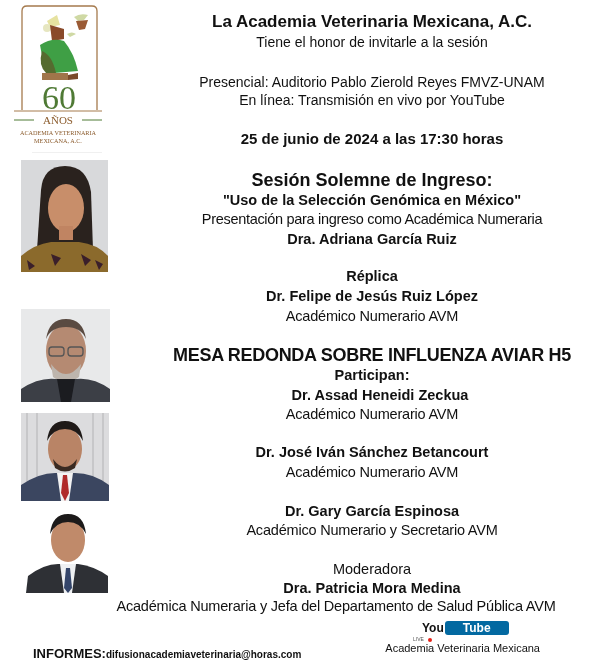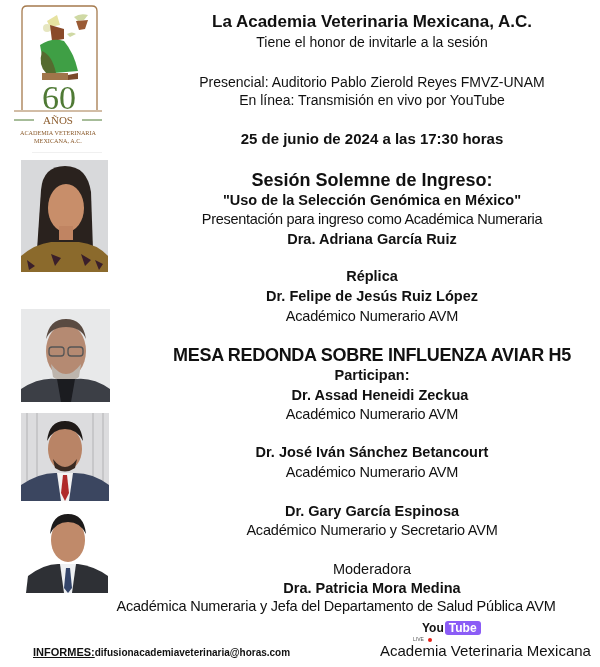--- a/index.html
+++ b/index.html
@@ -4,21 +4,21 @@
 <style>
   html, body { margin: 0; padding: 0; background: #ffffff; }
   body { width: 600px; height: 667px; position: relative; overflow: hidden;
          font-family: "Liberation Sans", sans-serif; color: #111; }
   .line { position: absolute; left: 0; width: 600px; text-align: center; white-space: nowrap; line-height: 1; }
   .b { font-weight: bold; }
   .photo { position: absolute; overflow: hidden; }
   .logo { position: absolute; left: 12px; top: 3px; width: 92px; height: 150px; }
   .yt { position: absolute; left: 380px; top: 620px; width: 160px; height: 45px; }
   .informes { position: absolute; left: 33px; top: 646px; font-size: 10px; font-weight: bold; white-space: nowrap; }
-  .informes .lbl { text-decoration: underline; font-size: 11px; }
+  .informes .lbl { font-size: 13px; }
 </style>
 </head>
 <body>
 
 <div class="logo">
   <svg width="92" height="150" viewBox="0 0 92 150">
 
     <path d="M10 107 L10 8 Q10 3 15 3 L80 3 Q85 3 85 8 L85 107" fill="none" stroke="#a57a4d" stroke-width="1.3"></path>
 
     <path d="M62 14 Q68 10 76 12 L72 17 L66 18 Z" fill="#cfd9a4"></path>
@@ -123,24 +123,24 @@
 
 <div class="line b" style="top:504px;left:72px;font-size:14.5px;">Dr. Gary García Espinosa</div>
 <div class="line" style="top:523px;left:72px;font-size:14.5px;letter-spacing:-0.2px;">Académico Numerario y Secretario AVM</div>
 
 <div class="line" style="top:562px;left:72px;font-size:14.5px;">Moderadora</div>
 <div class="line b" style="top:581px;left:72px;font-size:14.5px;">Dra. Patricia Mora Medina</div>
 <div class="line" style="top:599px;left:36px;font-size:14.5px;letter-spacing:-0.2px;">Académica Numeraria y Jefa del Departamento de Salud Pública AVM</div>
 
 <div class="yt">
   <div style="position:absolute;left:42px;top:2px;font-size:12px;font-weight:bold;white-space:nowrap;line-height:1;">
-    <span>You</span><span style="background:#8b5cf6;color:#fff;border-radius:3px;padding:0 4px;margin-left:1px;">Tube</span>
+    <span>You</span><span style="background:#0369a1;color:#fff;border-radius:3px;padding:0 18px;margin-left:1px;">Tube</span>
   </div>
   <div style="position:absolute;left:33px;top:17px;font-size:5px;color:#555;line-height:1;white-space:nowrap;">
     <span>LIVE</span>
     <span style="display:inline-block;width:4px;height:4px;border-radius:2px;background:#e62117;margin-left:3px;vertical-align:middle;"></span>
   </div>
-  <div style="position:absolute;left:0;top:23px;width:160px;text-align:right;font-size:15px;white-space:nowrap;line-height:1;">Academia Veterinaria Mexicana</div>
+  <div style="position:absolute;left:0;top:23px;width:160px;text-align:right;font-size:11px;white-space:nowrap;line-height:1;">Academia Veterinaria Mexicana</div>
 </div>
 
 <div class="informes">
   <span class="lbl">INFORMES:</span><a style="color:#111;text-decoration:none;">difusionacademiaveterinaria@horas.com</a>
 </div>
 
 </body></html>

